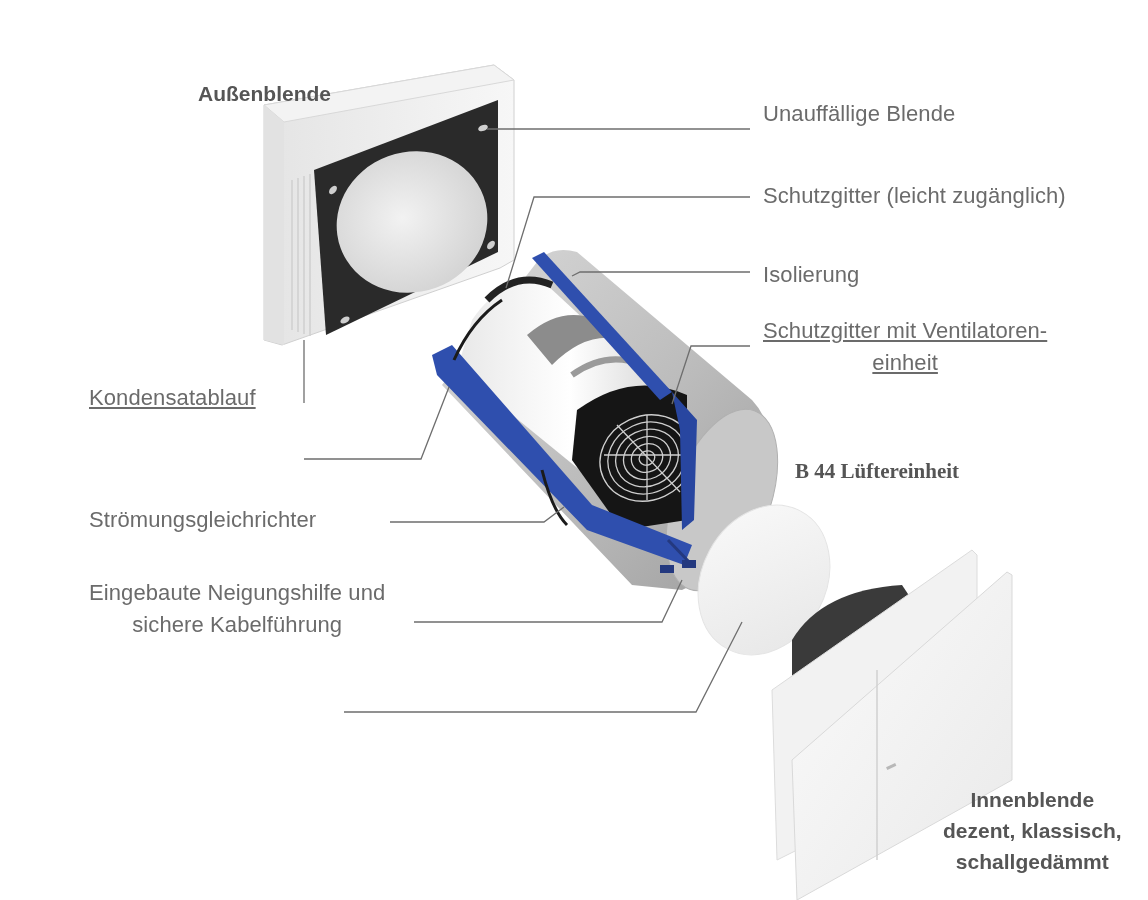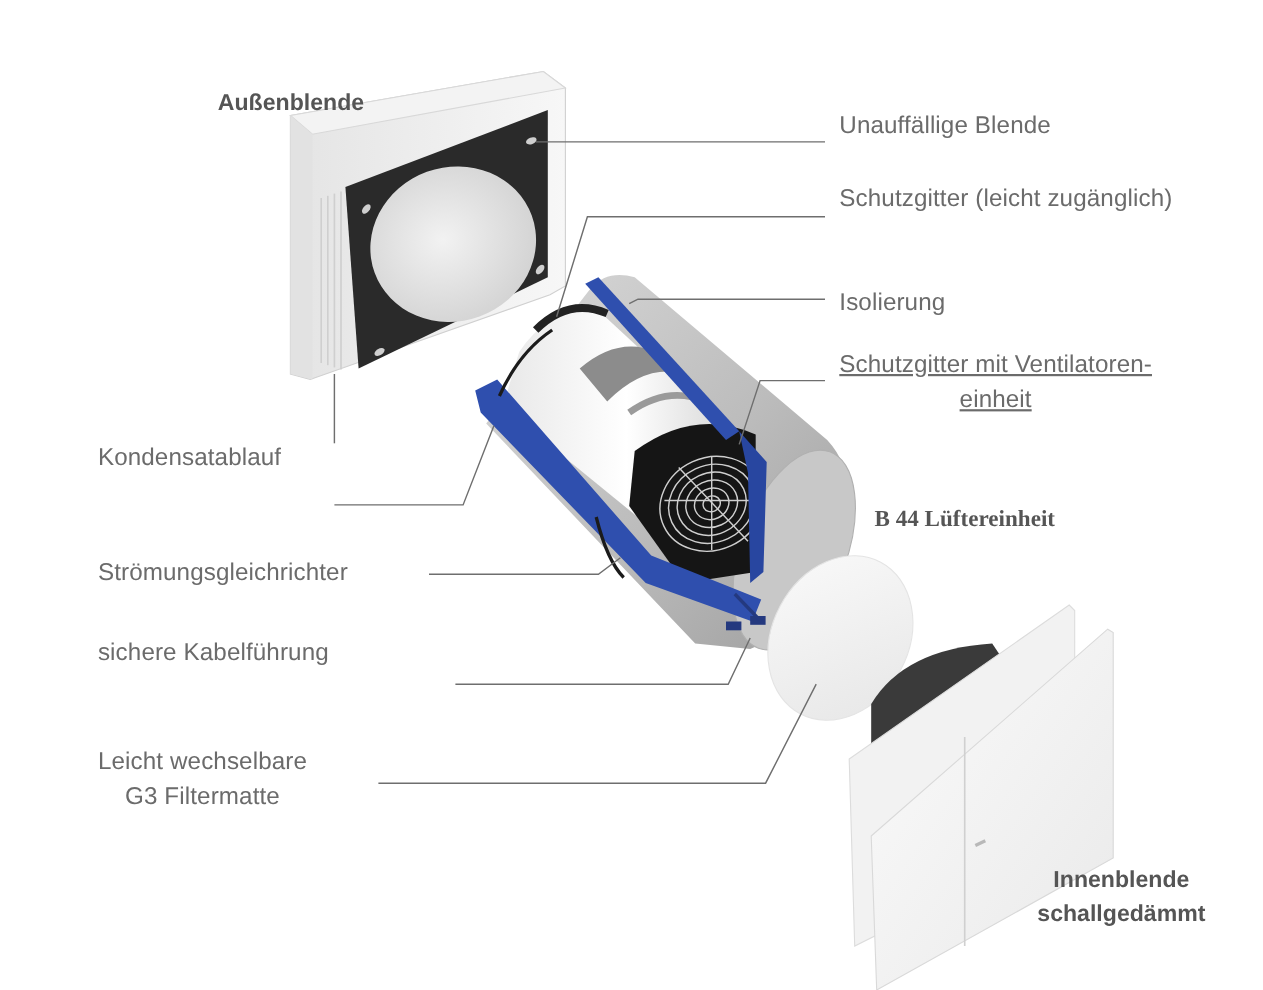--- a/index.html
+++ b/index.html
@@ -135,35 +135,33 @@
       <polyline points="650,580 630,622 382,622"></polyline>
 
       <polyline points="710,622 664,712 312,712"></polyline>
     </g>
   </svg>
 
   <div class="title" style="left:166px; top:78px;">Außenblende</div>
   <div class="title" style="left:763px; top:456px;font-family:Liberation Serif, serif;">B 44 Lüftereinheit</div>
   <div class="title" style="left:911px; top:784px;">
     <span class="ln">Innenblende</span>
+    <span class="ln">dezent, klassisch,</span>
     <span class="ln">schallgedämmt</span>
   </div>
 
   <div class="lbl" style="left:731px; top:98px;">
     <span class="ln">Unauffällige Blende</span>
   </div>
-  <div class="lbl" style="left:731px; top:164px;">Schutzgitter (leicht zugänglich)</div>
+  <div class="lbl" style="left:731px; top:180px;">Schutzgitter (leicht zugänglich)</div>
   <div class="lbl" style="left:731px; top:259px;">Isolierung</div>
   <div class="lbl" style="left:731px; top:315px;text-decoration:underline;">
     <span class="ln">Schutzgitter mit Ventilatoren-</span>
     <span class="ln">einheit</span>
   </div>
 
-  <div class="lbl" style="left:57px; top:400px;">Kondensatablauf</div>
+  <div class="lbl" style="left:57px; top:382px;text-decoration:underline;">Kondensatablauf</div>
   <div class="lbl" style="left:57px; top:504px;">Strömungsgleichrichter</div>
   <div class="lbl" style="left:57px; top:577px;">
+    <span class="ln">Eingebaute Neigungshilfe und</span>
     <span class="ln">sichere Kabelführung</span>
-  </div>
-  <div class="lbl" style="left:57px; top:676px;">
-    <span class="ln">Leicht wechselbare</span>
-    <span class="ln">G3 Filtermatte</span>
   </div>
 </div>
 
 </body></html>

